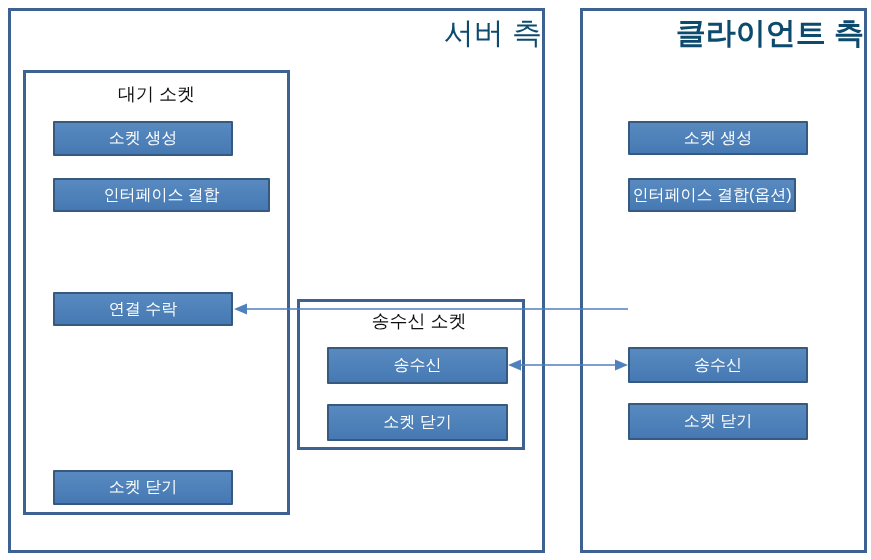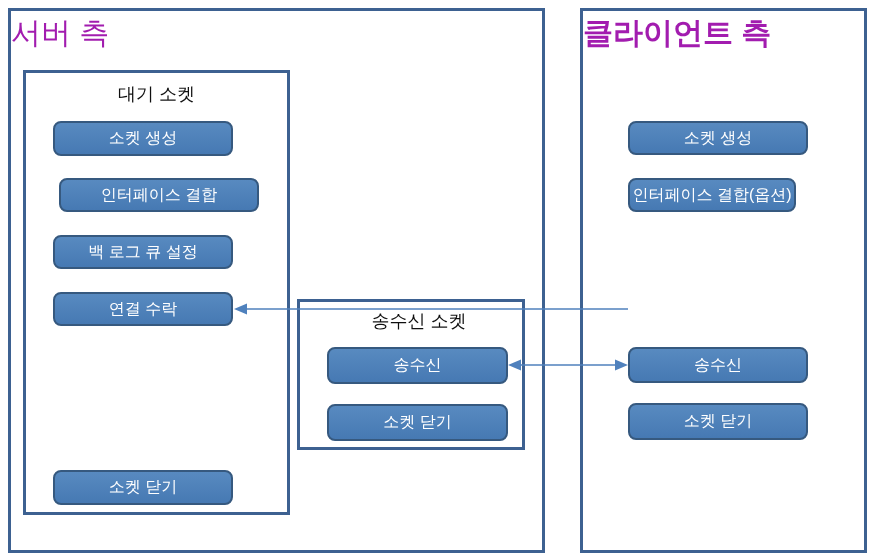--- a/index.html
+++ b/index.html
@@ -9,31 +9,31 @@
   }
   .frame{
     position:absolute;border:3px solid #3d6191;background:#ffffff;
     box-sizing:border-box;
   }
   .subframe{
     position:absolute;border:3px solid #3d6191;background:transparent;
     box-sizing:border-box;
   }
   .frame-title{
-    position:absolute;left:0;right:0;text-align:left;
-    color:#a21caf;font-size:30px;line-height:1.2;white-space:nowrap;
+    position:absolute;left:0;right:0;text-align:right;
+    color:#0c4a6e;font-size:30px;line-height:1.2;white-space:nowrap;
   }
   .sub-title{
     position:absolute;left:0;right:0;text-align:center;
     color:#0f0f0f;font-size:18px;line-height:1.3;white-space:nowrap;
   }
   .node{
     position:absolute;box-sizing:border-box;
     background:linear-gradient(#588ac0,#4679b3);
-    border:2px solid #36597f;border-radius:8px;
+    border:2px solid #36597f;border-radius:1px;
     color:#ffffff;font-size:16px;
     display:flex;align-items:center;justify-content:center;
     white-space:nowrap;
   }
   .arrow-layer{
     position:absolute;left:0;top:0;width:871px;height:560px;
     pointer-events:none;z-index:5;
   }
 </style>
 </head>
@@ -41,22 +41,21 @@
 
 <div class="canvas">
 
   <div class="frame" style="left:8px;top:8px;width:537px;height:545px;">
     <div class="frame-title" style="top:4px;">서버 측</div>
 
     <div class="subframe" style="left:12px;top:59px;width:267px;height:445px;">
       <div class="sub-title" style="top:10px;">대기 소켓</div>
 
       <div class="node" style="left:27px;top:48px;width:180px;height:35px;">소켓 생성</div>
-      <div class="node" style="left:33px;top:105px;width:200px;height:34px;">인터페이스 결합</div>
-      <div class="node" style="left:27px;top:162px;width:180px;height:34px;">백 로그 큐 설정</div>
+      <div class="node" style="left:27px;top:105px;width:217px;height:34px;font-family:Liberation Serif, serif;">인터페이스 결합</div>
       <div class="node" style="left:27px;top:219px;width:180px;height:34px;">연결 수락</div>
       <div class="node" style="left:27px;top:397px;width:180px;height:35px;">소켓 닫기</div>
     </div>
   </div>
 
   <div class="subframe" style="left:297px;top:299px;width:228px;height:151px;background:#ffffff;">
     <div class="sub-title" style="top:8px;padding-left:16px;">송수신 소켓</div>
     <div class="node" style="left:27px;top:45px;width:181px;height:37px;">송수신</div>
     <div class="node" style="left:27px;top:102px;width:181px;height:37px;">소켓 닫기</div>
   </div>

